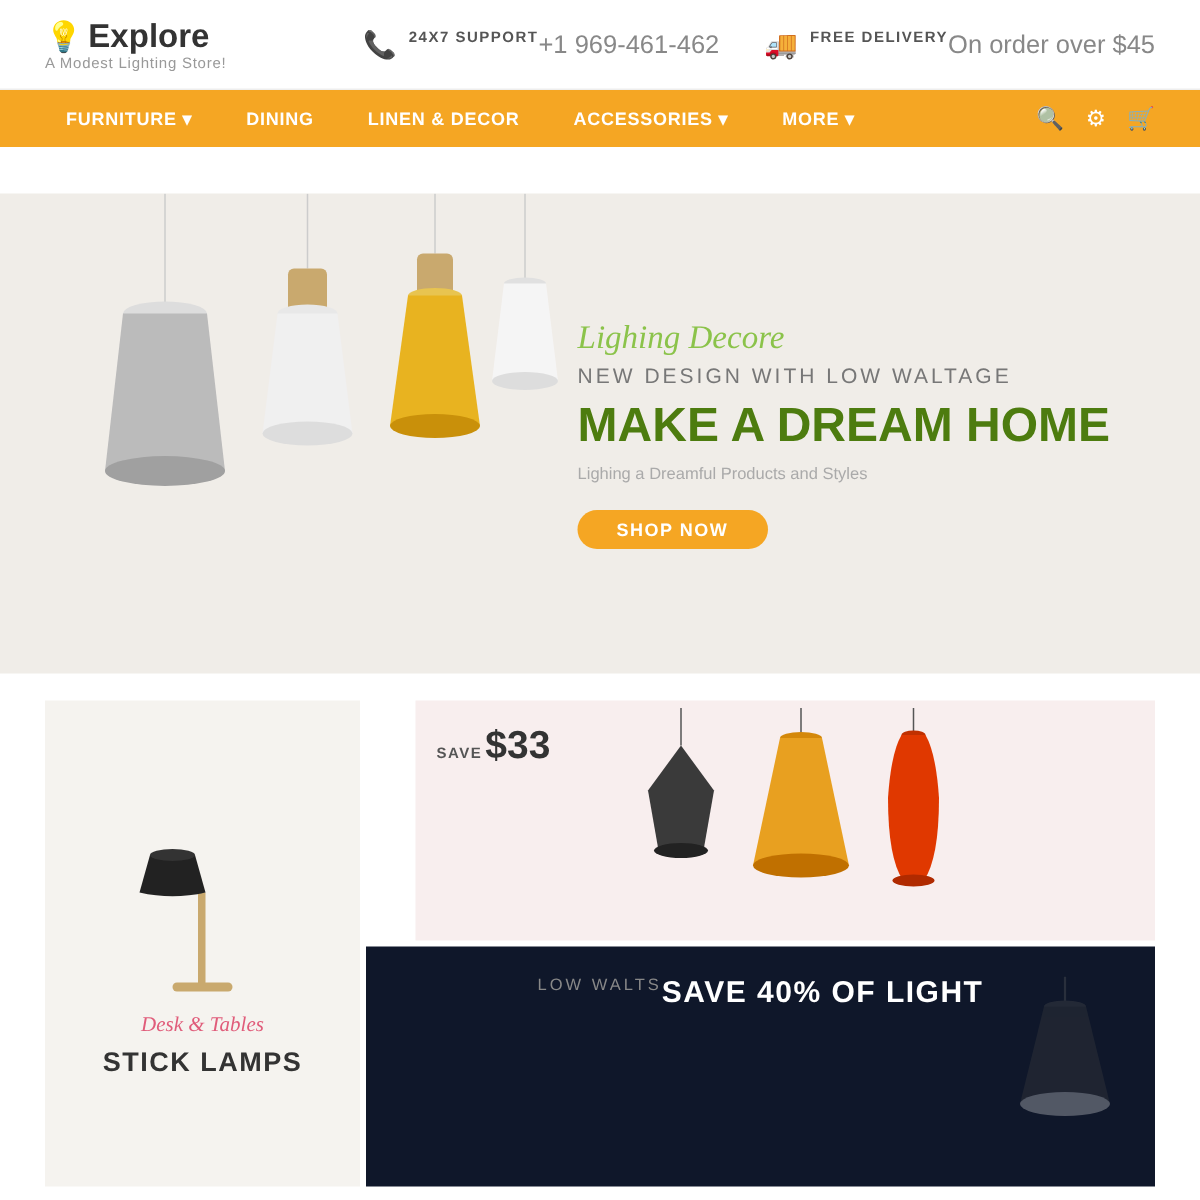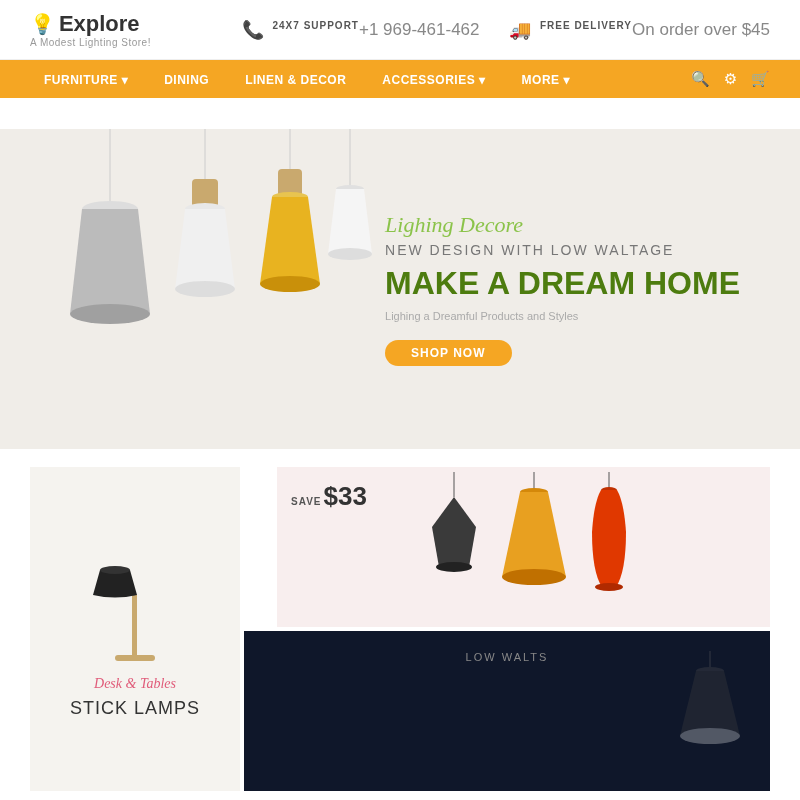--- a/index.html
+++ b/index.html
@@ -160,21 +160,21 @@
       text-transform: uppercase;
     }
     .feat-left-cat {
       font-family: Georgia, serif;
       font-style: italic;
       color: #e05c7a;
       font-size: 14px;
     }
     .feat-left-title {
       font-size: 18px;
-      font-weight: 400;
+      font-weight: 700;
       color: #333;
       text-transform: uppercase;
       letter-spacing: 1px;
     }
     .save-badge {
       position: absolute;
       top: 14px;
       left: 14px;
       display: flex;
       align-items: baseline;
@@ -319,20 +319,21 @@
 
   <div style="background:#0f172a; display:flex; flex-direction:row; align-items:flex-start; justify-content:center; padding:20px 30px; position:relative; overflow:hidden;">
 
     <svg style="position:absolute;right:20px;top:50%;transform:translateY(-50%);opacity:0.3;" width="80" height="120" viewBox="0 0 80 120">
       <line x1="40" y1="0" x2="40" y2="20" stroke="#666" stroke-width="1.5"></line>
       <ellipse cx="40" cy="20" rx="14" ry="4" fill="#555"></ellipse>
       <path d="M26,20 L10,85 Q40,95 70,85 L54,20 Z" fill="#444"></path>
       <ellipse cx="40" cy="85" rx="30" ry="8" fill="#eee"></ellipse>
     </svg>
     <div style="font-size:11px;text-transform:uppercase;letter-spacing:2px;color:#888;">LOW WALTS</div>
+    <div style="font-size:20px;font-weight:900;color:#fff;text-transform:uppercase;letter-spacing:1px;">SAVE 40% OF LIGHT</div>
   </div>
 
 </div>
 
 <div style="margin: -4px 244px 0 244px; background:#f8eeee; padding: 10px 30px 16px;">
   <div style="font-size:34px;font-weight:900;color:#333;text-transform:uppercase;letter-spacing:3px;">LUXURY</div>
 
 </div>
 
 </body></html>

